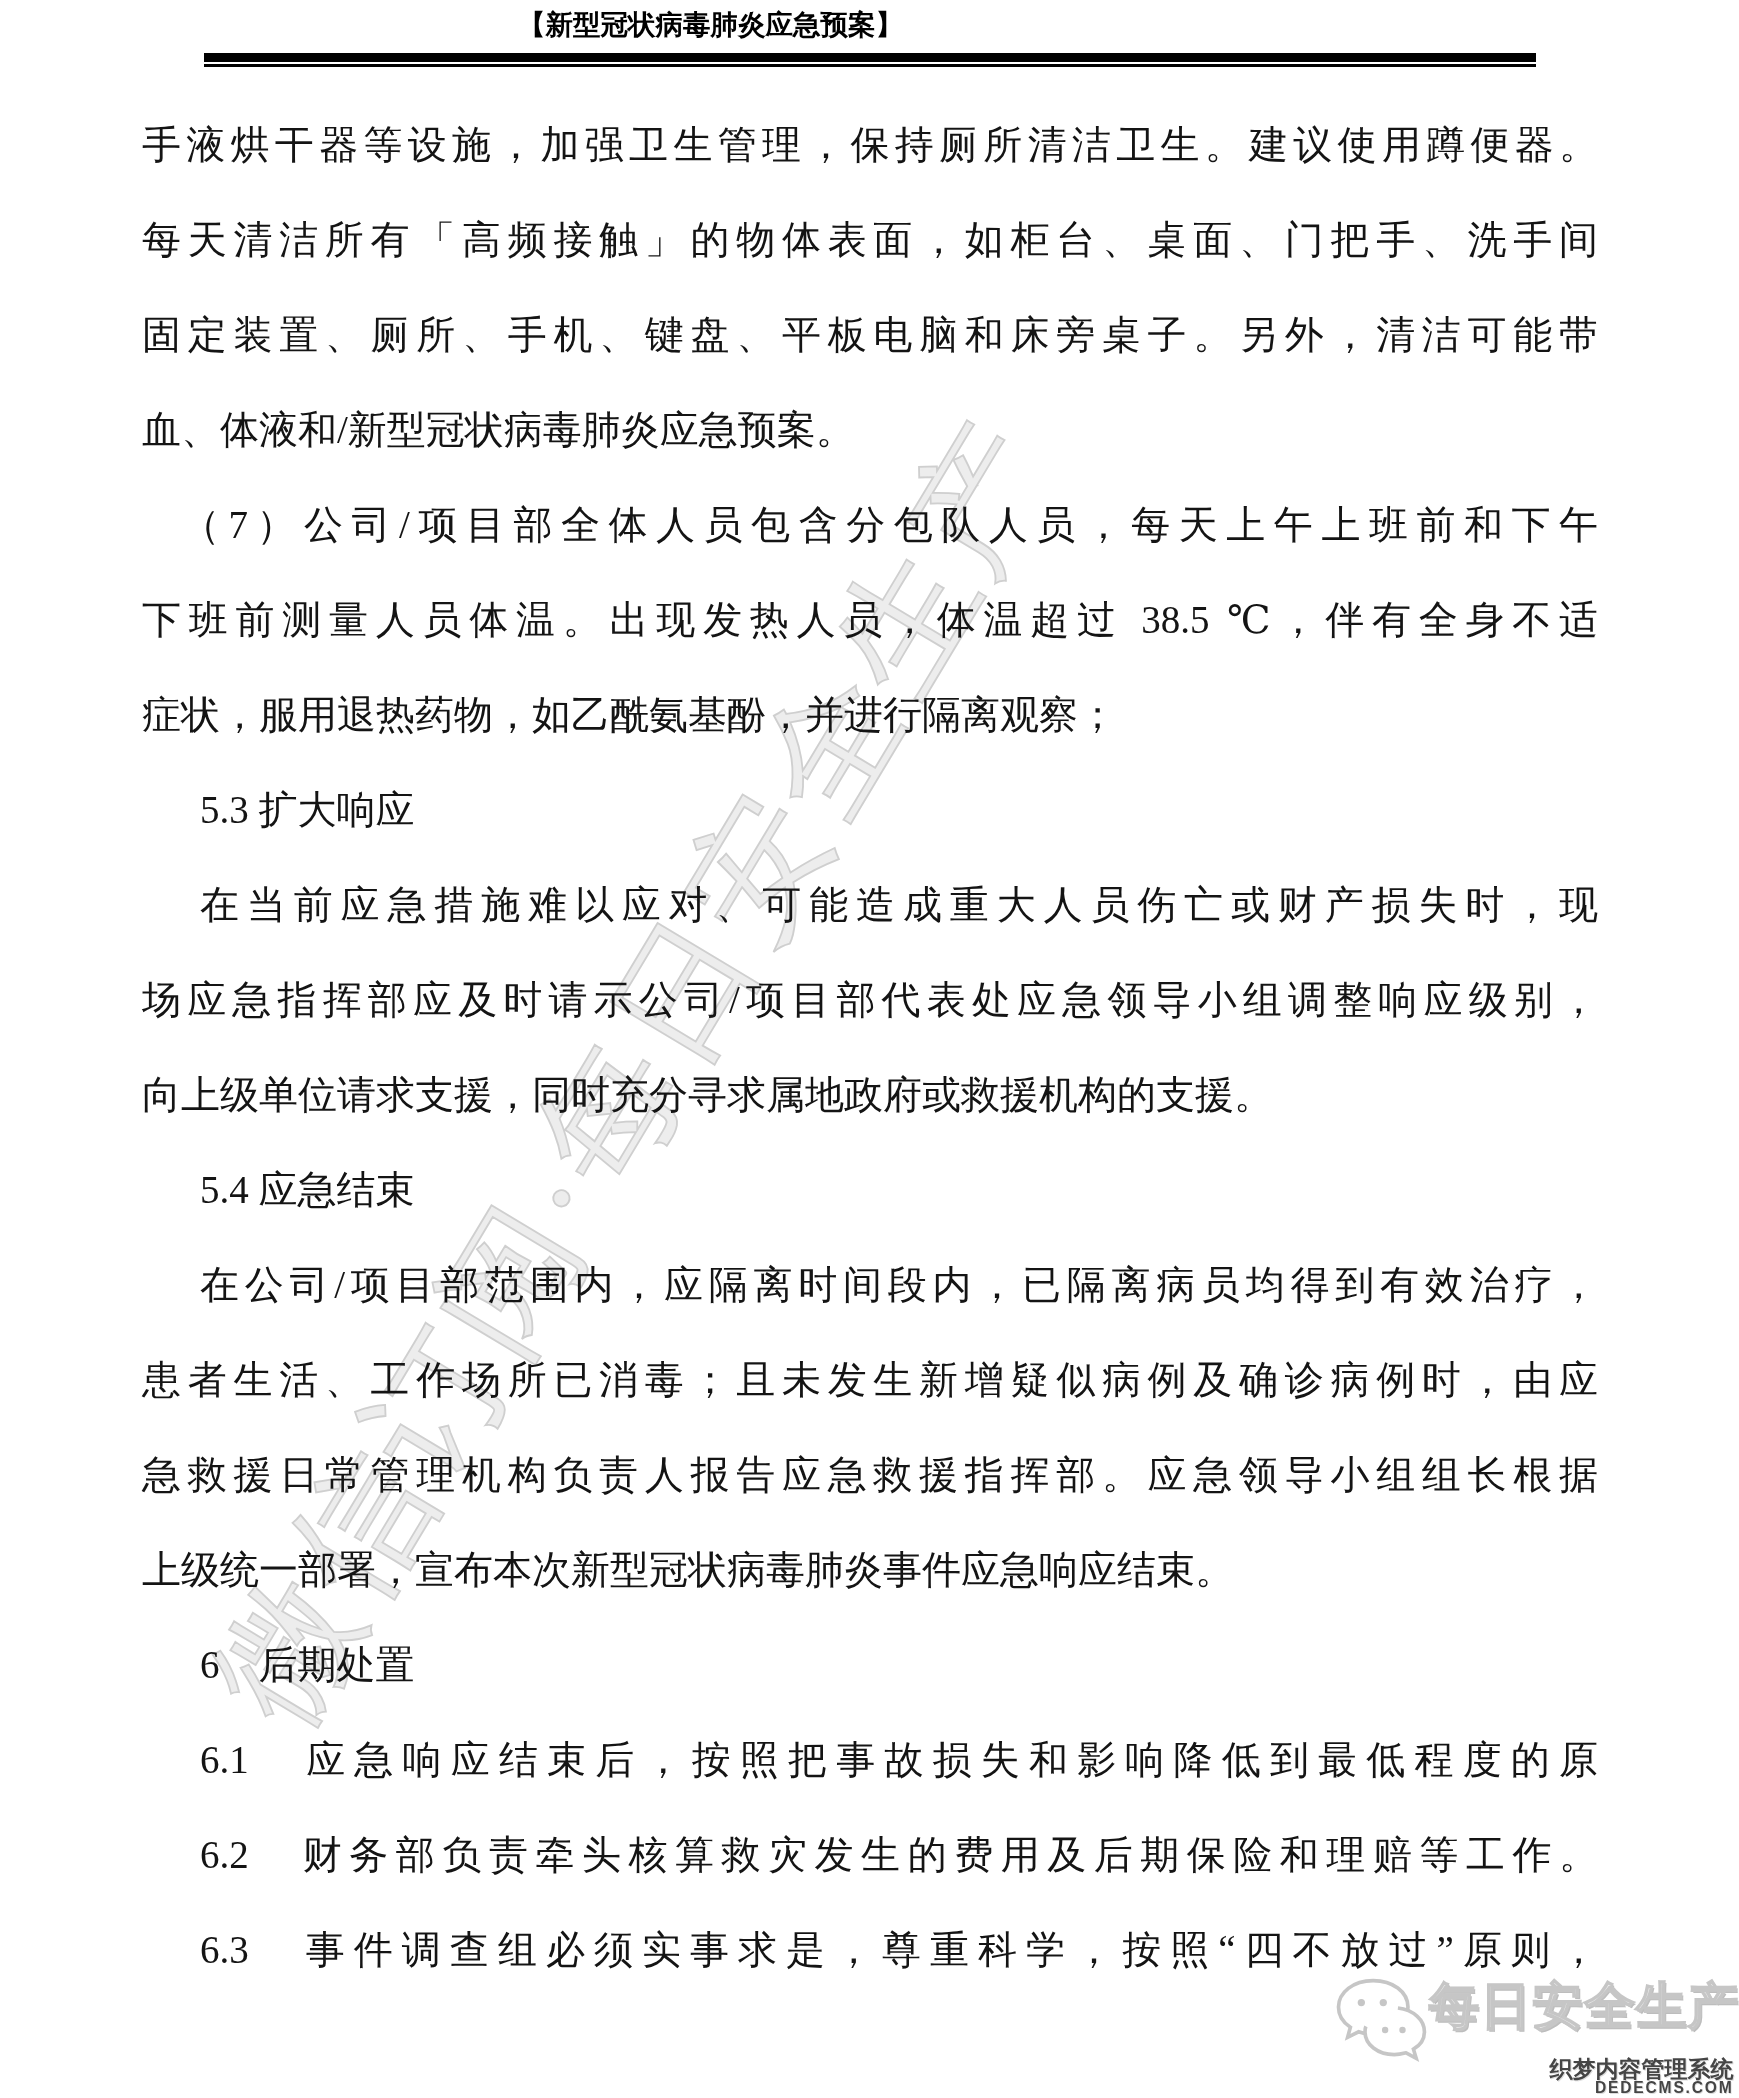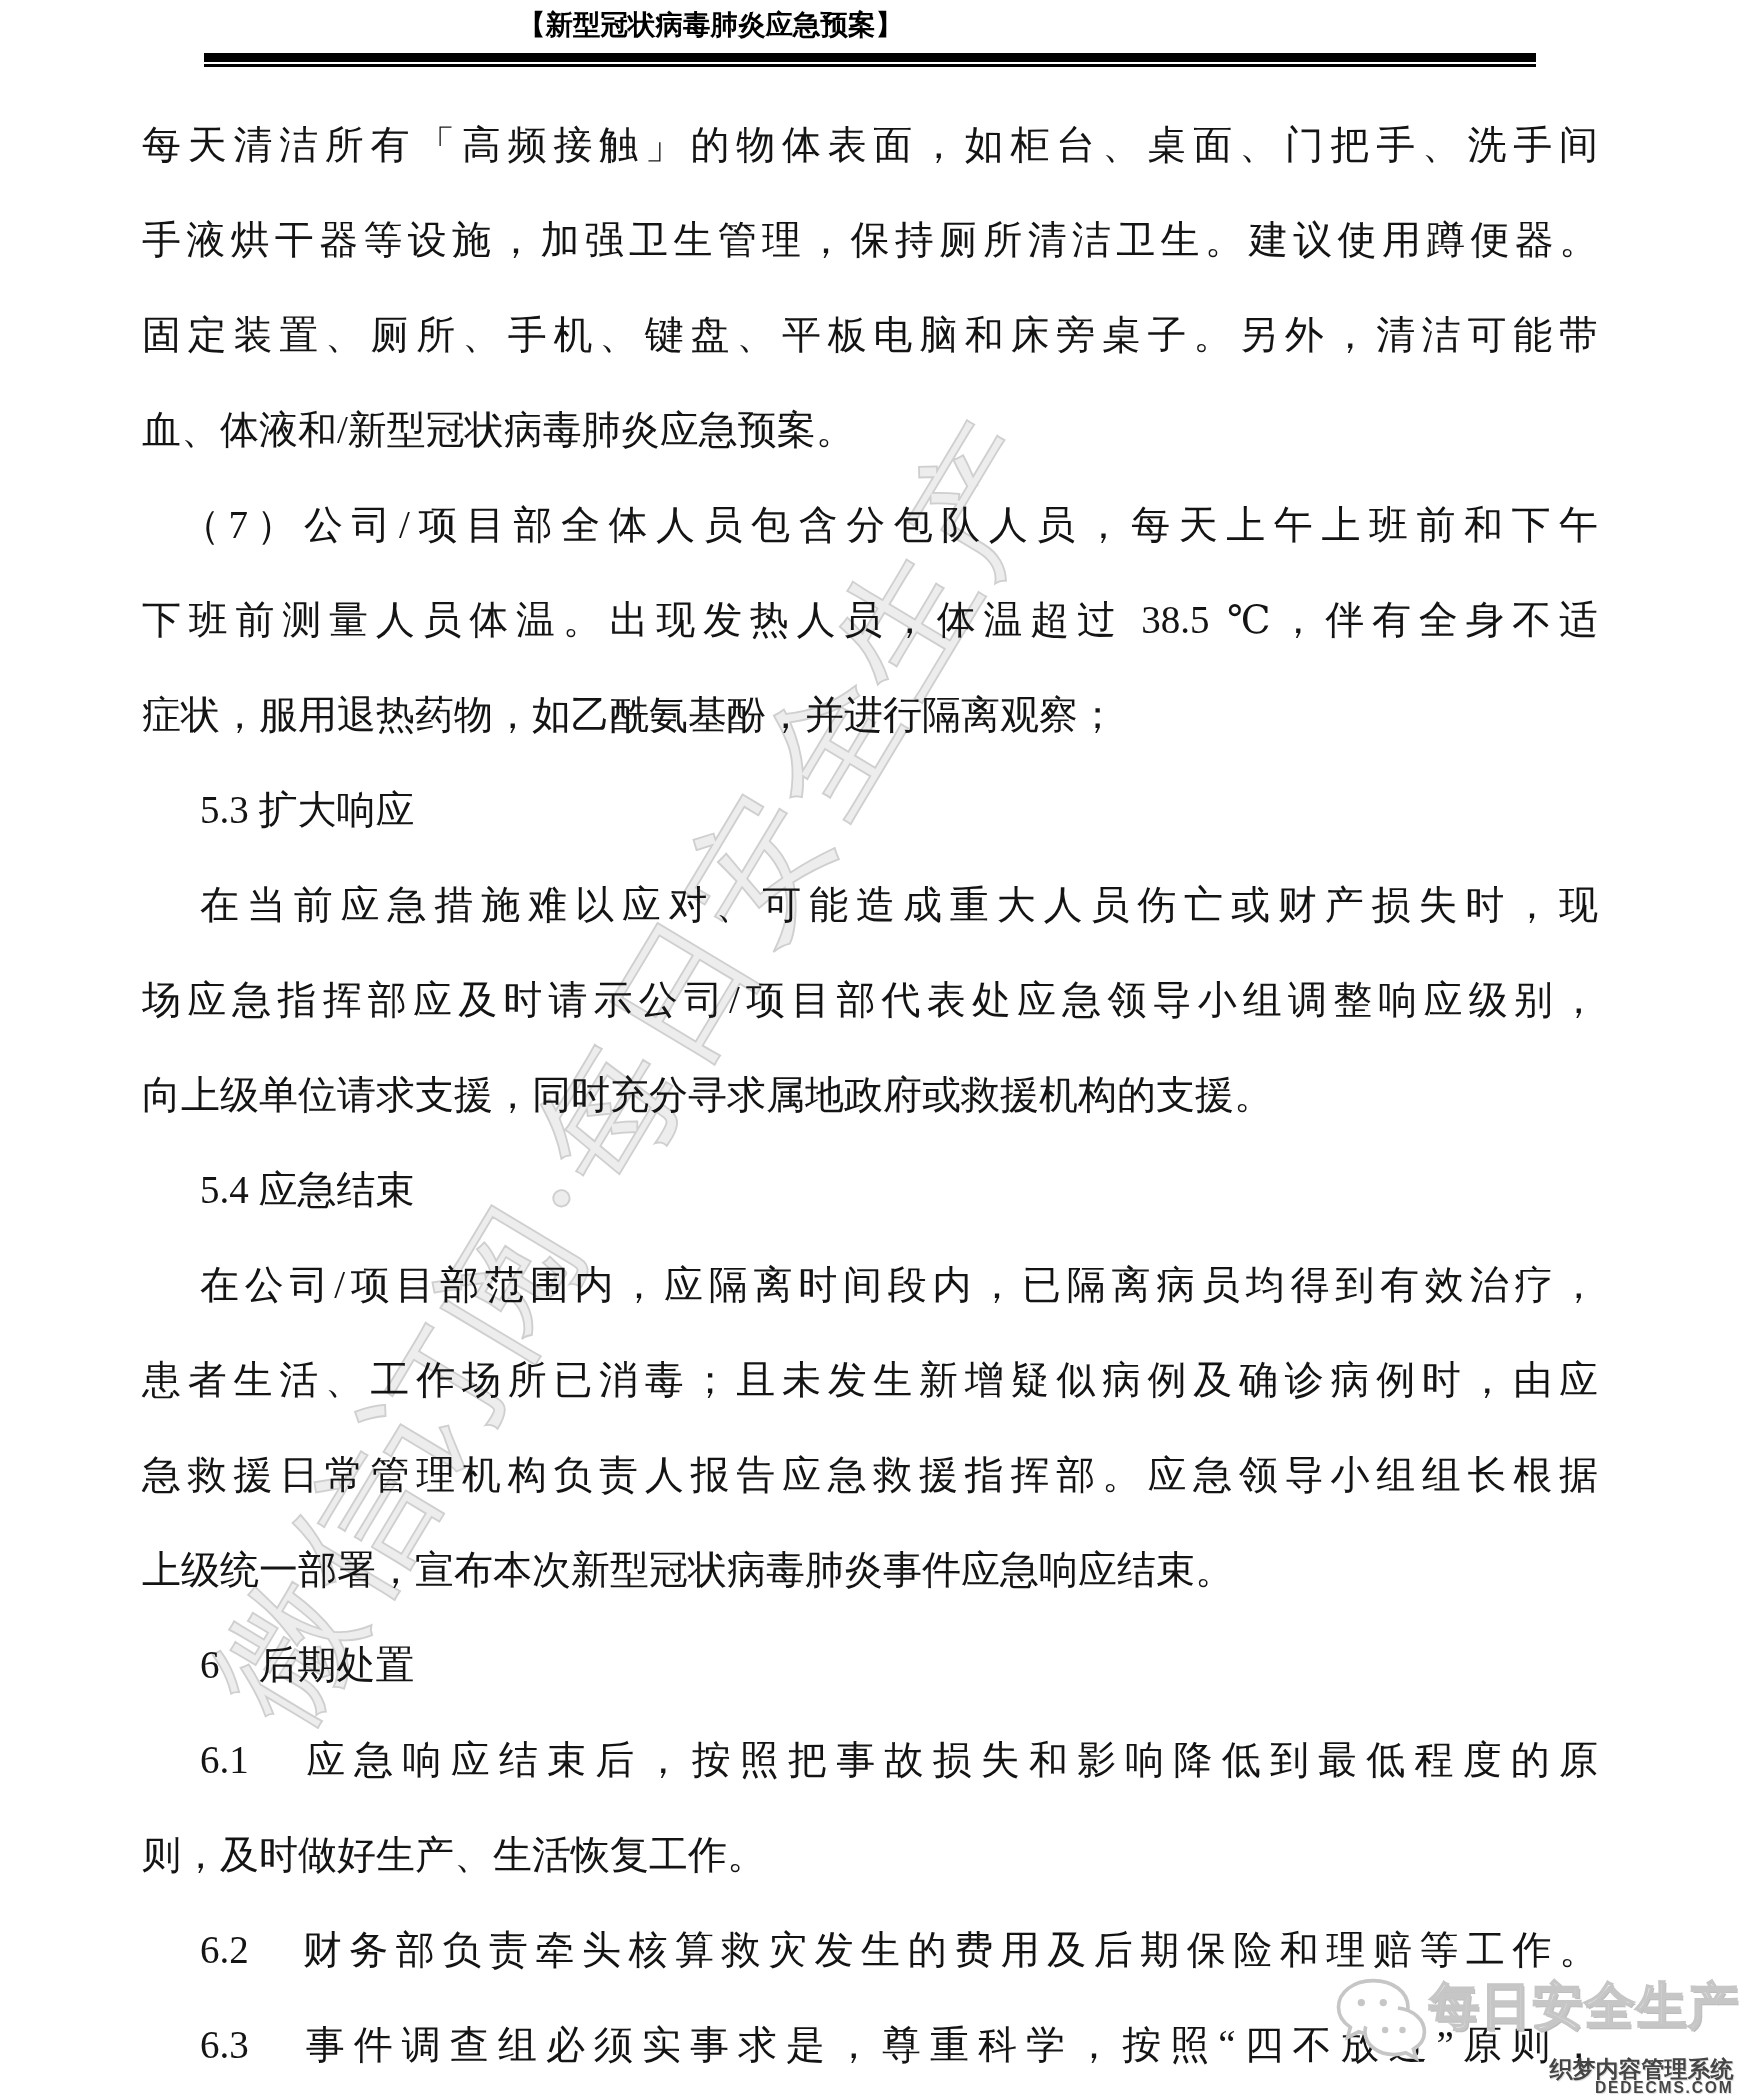--- a/index.html
+++ b/index.html
@@ -76,39 +76,38 @@
   <div class="doc-title">【新型冠状病毒肺炎应急预案】</div>
 
   <div class="title-rule">
     <div class="thick"></div>
     <div class="thin"></div>
   </div>
 
   <div class="watermark">微信订阅·每日安全生产</div>
 
   <div class="content">
+      <div class="line stretch" style="padding-left: 0px;">手液烘干器等设施，加强卫生管理，保持厕所清洁卫生。建议使用蹲便器。</div>
       <div class="line stretch" style="padding-left: 0px;">每天清洁所有「高频接触」的物体表面，如柜台、桌面、门把手、洗手间</div>
-      <div class="line stretch" style="padding-left: 0px;">手液烘干器等设施，加强卫生管理，保持厕所清洁卫生。建议使用蹲便器。</div>
       <div class="line stretch" style="padding-left: 0px;">固定装置、厕所、手机、键盘、平板电脑和床旁桌子。另外，清洁可能带</div>
       <div class="line" style="padding-left: 0px;">血、体液和/新型冠状病毒肺炎应急预案。</div>
       <div class="line stretch" style="padding-left: 39px;">（7）公司/项目部全体人员包含分包队人员，每天上午上班前和下午</div>
       <div class="line stretch" style="padding-left: 0px;">下班前测量人员体温。出现发热人员，体温超过 38.5 ℃，伴有全身不适</div>
       <div class="line" style="padding-left: 0px;">症状，服用退热药物，如乙酰氨基酚，并进行隔离观察；</div>
       <div class="line" style="padding-left: 58px;">5.3 扩大响应</div>
       <div class="line stretch" style="padding-left: 58px;">在当前应急措施难以应对、可能造成重大人员伤亡或财产损失时，现</div>
       <div class="line stretch" style="padding-left: 0px;">场应急指挥部应及时请示公司/项目部代表处应急领导小组调整响应级别，</div>
       <div class="line" style="padding-left: 0px;">向上级单位请求支援，同时充分寻求属地政府或救援机构的支援。</div>
       <div class="line" style="padding-left: 58px;">5.4  应急结束</div>
       <div class="line stretch" style="padding-left: 58px;">在公司/项目部范围内，应隔离时间段内，已隔离病员均得到有效治疗，</div>
       <div class="line stretch" style="padding-left: 0px;">患者生活、工作场所已消毒；且未发生新增疑似病例及确诊病例时，由应</div>
       <div class="line stretch" style="padding-left: 0px;">急救援日常管理机构负责人报告应急救援指挥部。应急领导小组组长根据</div>
       <div class="line" style="padding-left: 0px;">上级统一部署，宣布本次新型冠状病毒肺炎事件应急响应结束。</div>
       <div class="line" style="padding-left: 58px;">6　后期处置</div>
       <div class="line stretch" style="padding-left: 58px;">6.1　应急响应结束后，按照把事故损失和影响降低到最低程度的原</div>
-      <div class="line" style="padding-left: 0px;">则，及时做好生产、生活恢复工作。</div>
       <div class="line stretch" style="padding-left: 58px;">6.2　财务部负责牵头核算救灾发生的费用及后期保险和理赔等工作。</div>
       <div class="line stretch" style="padding-left: 58px;">6.3　事件调查组必须实事求是，尊重科学，按照“四不放过”原则，</div>
     </div>
 
   <div class="badge">
     <div class="bubbles">
       <svg width="96" height="92" viewBox="0 0 105 100">
         <g fill="none" stroke="#c6c6c6" stroke-width="4">
           <path d="M44 8 C22 8 6 21 6 37 c0 9 5 17 13 22 l-3 11 12 -6 c5 2 10 3 16 3 c21 0 38 -13 38 -30 S65 8 44 8 Z" fill="#ffffff"></path>
           <circle cx="31" cy="32" r="4" fill="#c6c6c6" stroke="none"></circle>

